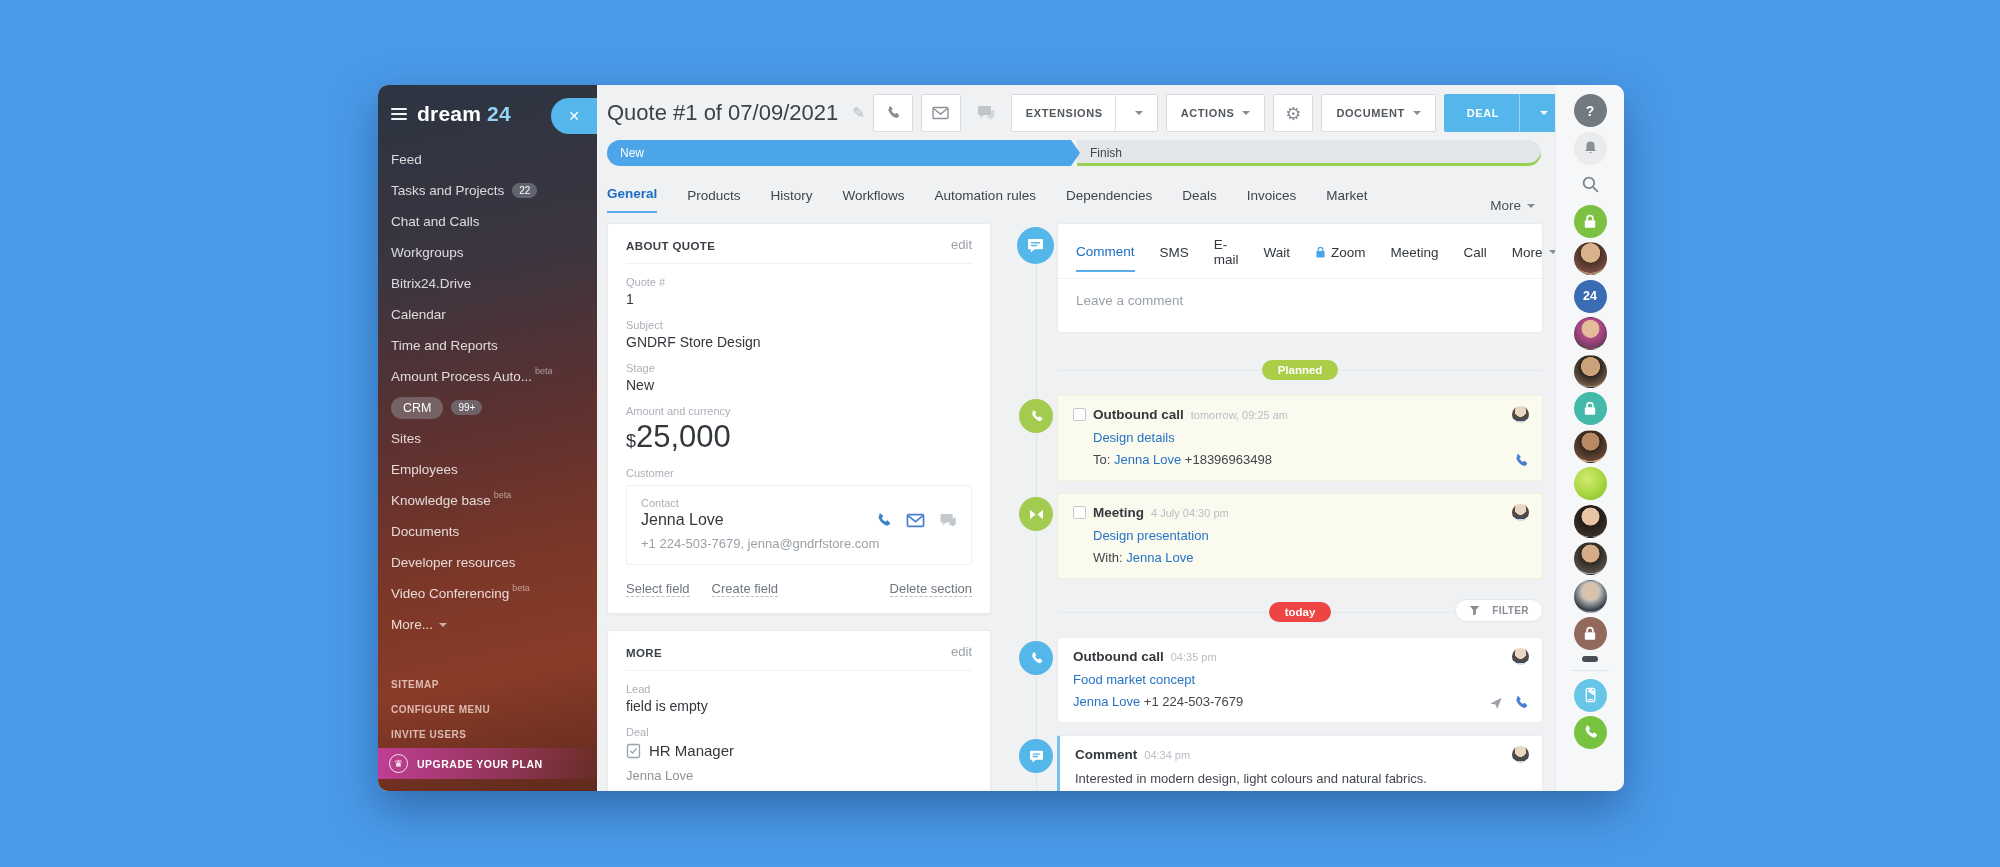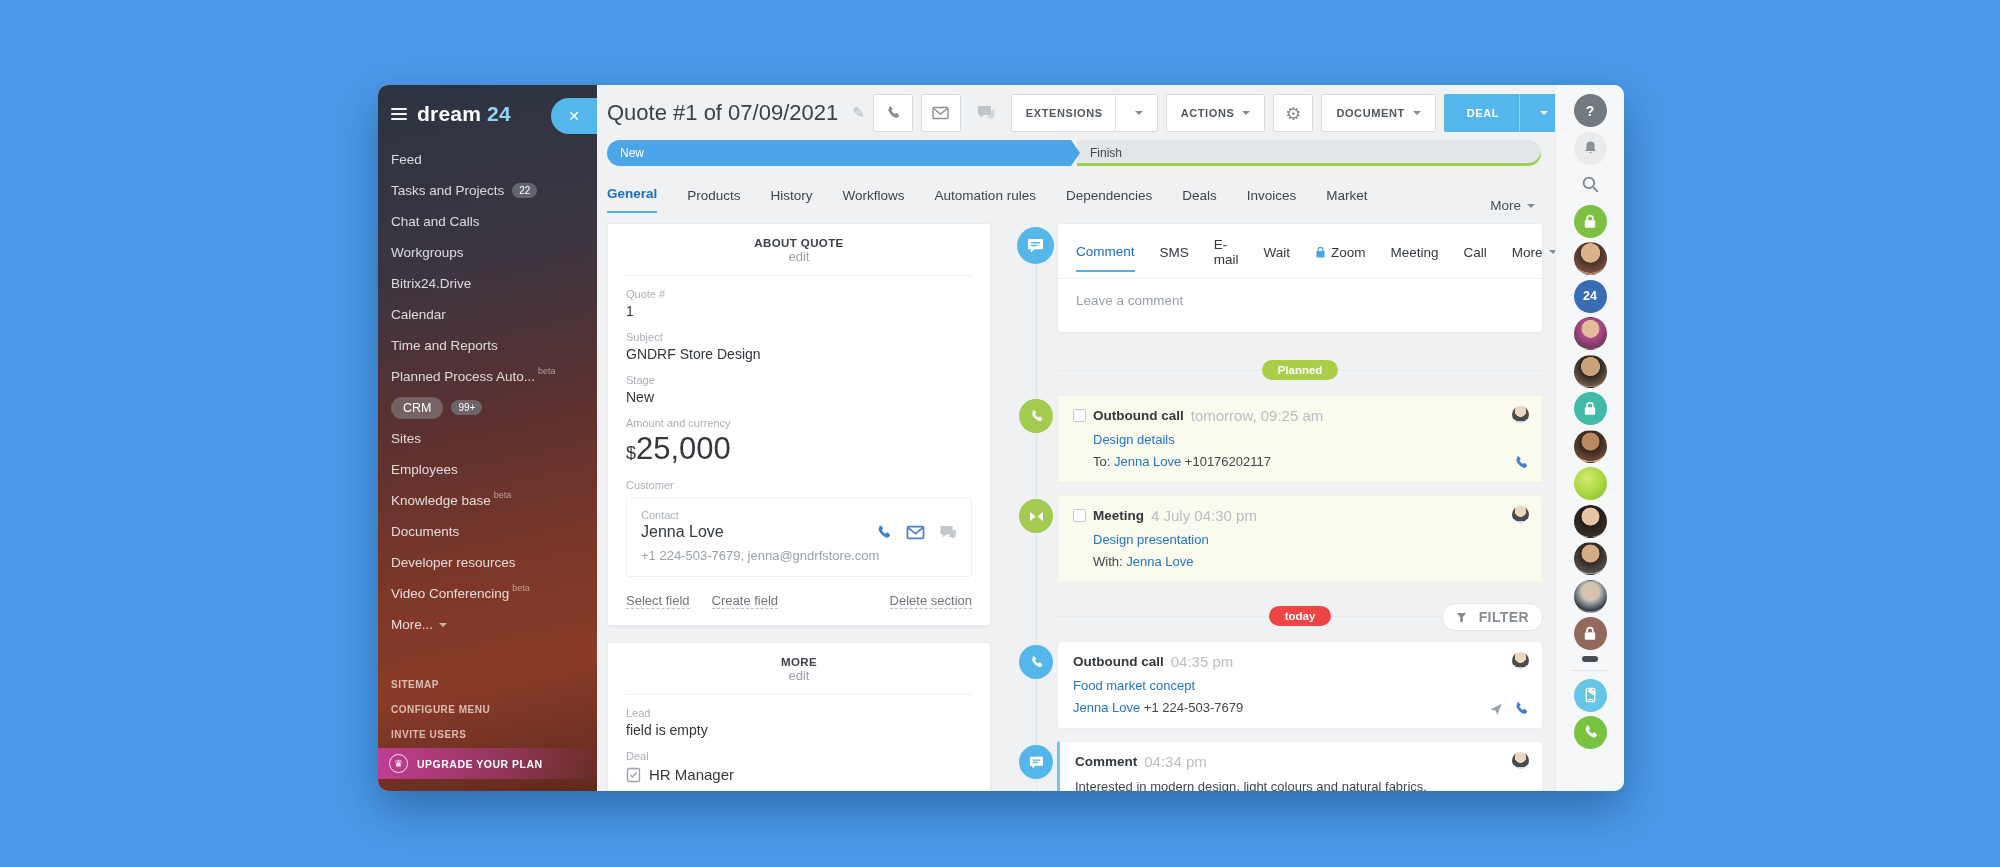--- a/index.html
+++ b/index.html
@@ -94,22 +94,22 @@
     flex:0 0 47px; font-size:13.5px; color:#3f454b; }
   .tab { padding-bottom:10px; cursor:pointer; white-space:nowrap; }
   .tab.active { color:#1a6ec3; border-bottom:2px solid #58aee9; font-weight:bold; }
   .tab-more { margin-left:auto; display:flex; align-items:center; gap:6px; cursor:pointer; color:#4a5056; }
   .tab-more .caret { color:#868d94; }
   
   .body-area { flex:1 1 auto; display:flex; gap:26px; padding:10px 12px 0 10px; overflow:hidden; }
   .left-col { flex:0 0 384px; display:flex; flex-direction:column; gap:16px; }
   .card { background:#fff; border:1px solid #e8ebee; border-radius:3px;
     box-shadow:0 1px 2px rgba(30,40,60,.05); padding:13px 18px 16px; }
-  .card-head { display:flex; justify-content:space-between; align-items:center;
-    padding-bottom:11px; border-bottom:1px solid #eef0f3;flex-direction:column; }
+  .card-head { display:flex; justify-content:space-between; align-items:flex-end;
+    padding-bottom:11px; border-bottom:1px solid #eef0f3; }
   .card-title { font-size:11.5px; font-weight:bold; letter-spacing:.4px; color:#3c4147; }
   .edit-link { font-size:13px; color:#9aa1a8; cursor:pointer; }
   .f-label { font-size:11px; color:#aab0b7; margin-top:12px; }
   .f-value { font-size:14px; color:#33383d; margin-top:3px; }
   .amount-value { font-size:31px; color:#33383d; margin-top:2px; }
   .amount-cur { font-size:18px; }
   .customer-box { border:1px solid #edeff2; border-radius:3px; padding:11px 14px 13px;
     margin-top:6px; position:relative; }
   .contact-name { font-size:16px; color:#33383d; margin-top:2px; cursor:pointer; }
   .contact-details { font-size:13px; color:#9aa1a8; margin-top:7px; }
@@ -143,29 +143,29 @@
   .comment-input::placeholder { color:#9aa1a8; }
   .badge-row { display:flex; align-items:center; justify-content:center; position:relative;
     margin:0 0 14px; height:22px; }
   .badge-row:before { content:''; position:absolute; left:0; right:0; top:50%; height:1px; background:#e6e9ec; }
   .group-badge { position:relative; z-index:1; color:#fff; font-size:11.5px; font-weight:bold;
     padding:4px 16px; border-radius:12px; }
   .badge-planned { background:#abce49; }
   .badge-today { background:#ef4444; }
   .filter-btn { position:absolute; right:0; top:-2px; z-index:1; background:#fff;
     border:1px solid #e3e6e9; border-radius:13px; padding:5px 13px; display:flex;
-    align-items:center; gap:12px; font-size:14px; font-weight:bold; letter-spacing:.4px;
+    align-items:center; gap:12px; font-size:10px; font-weight:bold; letter-spacing:.4px;
     color:#868d94; cursor:pointer;text-align:right; }
   .entry { background:#fff; border:1px solid #eaecef; border-radius:3px;
     padding:11px 15px 13px; margin-bottom:12px; position:relative; }
   .entry.planned { background:#fbfaee; border-color:#f1efdd; }
   .entry.comment-entry { border-left:3px solid #74c2ed; }
   .e-head { display:flex; align-items:center; gap:7px; font-size:13.5px; }
   .e-title { font-weight:bold; color:#33383d; }
-  .e-time { color:#b9bec4; font-size:15px; }
+  .e-time { color:#b9bec4; font-size:11px; }
   .checkbox { width:13px; height:13px; border:1px solid #c3c9ce; border-radius:2px;
     background:#fff; cursor:pointer; flex:0 0 13px; }
   .e-avatar { position:absolute; right:13px; top:10px; width:17px; height:17px;
     border-radius:50%; background:radial-gradient(circle at 50% 30%,#e8d7c3 0%,#e8d7c3 38%,#5d4a3a 40%,#3e4a5c 70%,#cfd6de 71%); }
   .e-link { font-size:13px; color:#2574c5; margin-top:8px; cursor:pointer; }
   .e-line { font-size:13px; color:#42474d; margin-top:7px; }
   .e-line .person { color:#2574c5; cursor:pointer; }
   .indent { margin-left:20px; }
   .e-actions { position:absolute; right:13px; bottom:11px; display:flex; gap:10px; align-items:center; }
   .e-actions .act { color:#4a7fd0; cursor:pointer; }
@@ -231,21 +231,21 @@
       <div class="menu-item">
           <span>Bitrix24.Drive</span>
         </div>
       <div class="menu-item">
           <span>Calendar</span>
         </div>
       <div class="menu-item">
           <span>Time and Reports</span>
         </div>
       <div class="menu-item">
-          <span>Planned Process Auto...</span>
+          <span>Amount Process Auto...</span>
           <span class="beta">beta</span>
         </div>
       <div class="menu-item active">
           <span class="pill">CRM</span>
           <span class="badge">99+</span>
         </div>
       <div class="menu-item">
           <span>Sites</span>
         </div>
       <div class="menu-item">
@@ -468,21 +468,21 @@
               </svg>
           </div>
           <div class="entry planned">
             <div class="e-head">
               <span class="checkbox"></span>
               <span class="e-title">Outbound call</span>
               <span class="e-time">tomorrow, 09:25 am</span>
             </div>
             <div class="e-avatar"></div>
             <div class="e-link indent">Design details</div>
-            <div class="e-line indent"><span>To:</span> <span class="person">Jenna Love</span> <span>+10176202117</span></div>
+            <div class="e-line indent"><span>To:</span> <span class="person">Jenna Love</span> <span>+18396963498</span></div>
             <div class="e-actions">
                 <span class="act">
                   <svg width="16" height="16" viewBox="0 0 16 16" fill="currentColor">
                     <path d="M4.2 1.6c.4-.4 1-.4 1.4 0l1.7 1.7c.4.4.4 1 0 1.4l-.9.9c.8 1.5 2 2.7 3.5 3.5l.9-.9c.4-.4 1-.4 1.4 0l1.7 1.7c.4.4.4 1 0 1.4l-1 1c-.6.6-1.5.8-2.3.5C7.3 11.6 4.7 9 3.5 5.7c-.3-.8-.1-1.7.5-2.3l.2-1.8z"></path>
                   </svg>
                 </span>
               </div>
           </div>
         </div>
 

